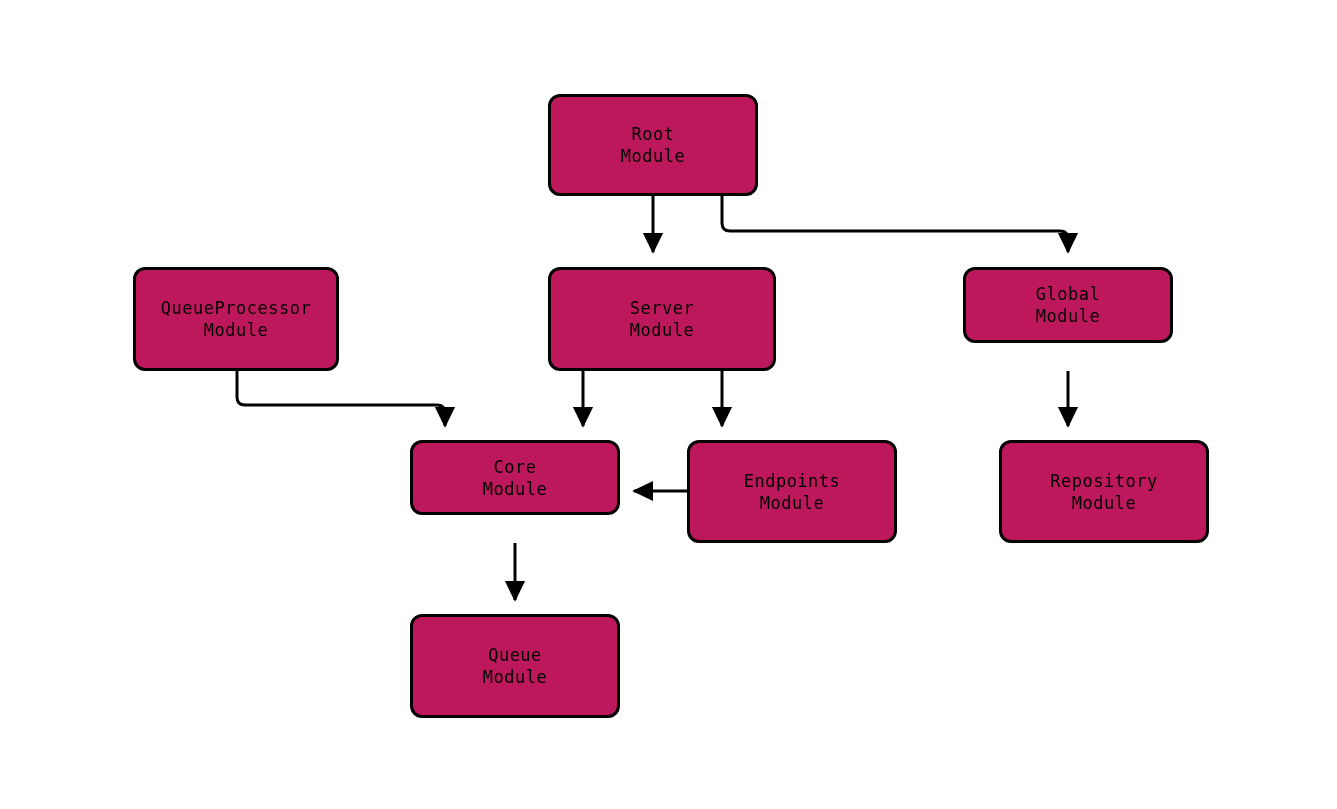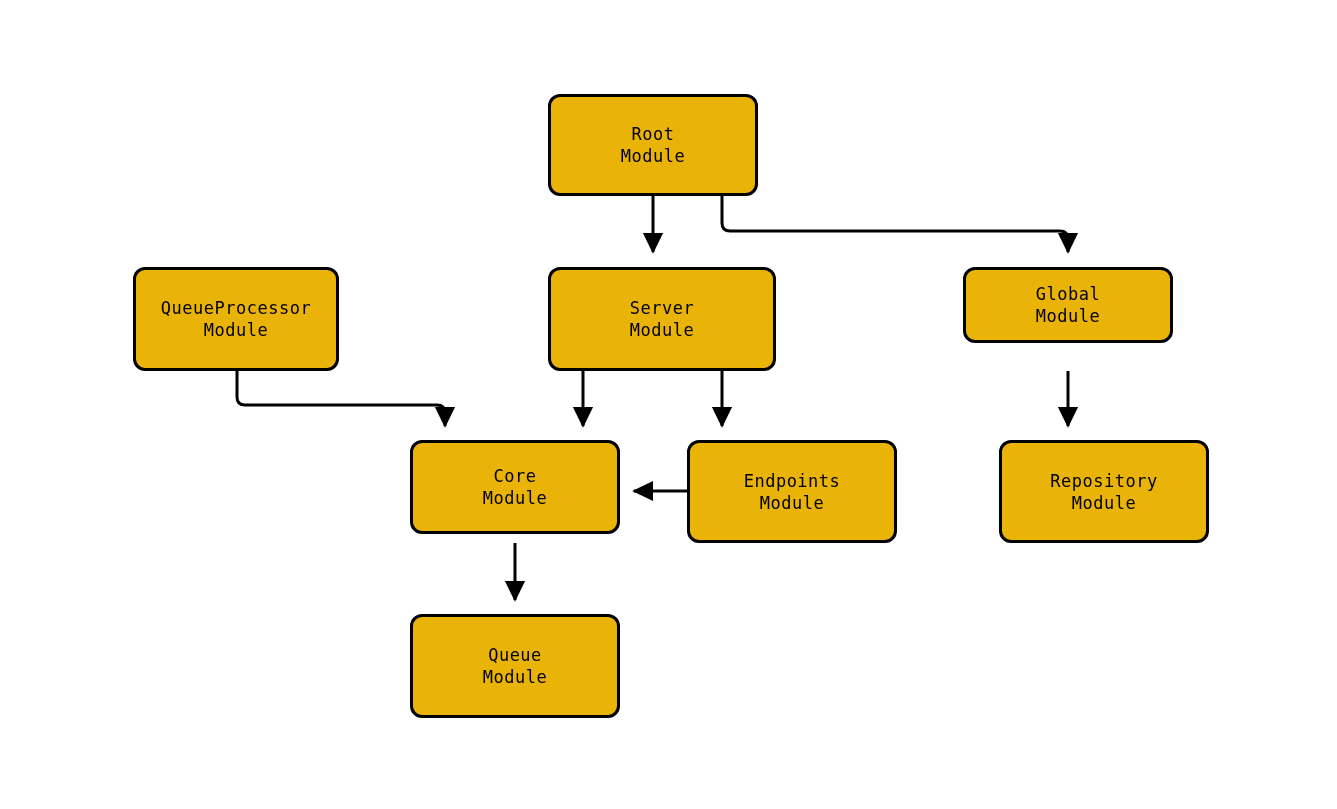--- a/index.html
+++ b/index.html
@@ -24,21 +24,21 @@
     left: 0;
     top: 0;
     width: 1337px;
     height: 809px;
   }
   .node {
     position: absolute;
     box-sizing: border-box;
     border: 3px solid #000000;
     border-radius: 12px;
-    background: #eab308;
+    background: #be185d;
     display: flex;
     flex-direction: column;
     align-items: center;
     justify-content: center;
     color: #000000;
     font-size: 17px;
     line-height: 22px;
     letter-spacing: 0.5px;
     text-align: center;
     z-index: 2;
@@ -90,21 +90,21 @@
   <div class="node" id="node-server" style="left: 548px; top: 267px; width: 228px; height: 104px;">
     <span class="node-line">Server</span>
     <span class="node-line">Module</span>
   </div>
 
   <div class="node" id="node-global" style="left: 963px; top: 267px; width: 210px; height: 76px;">
     <span class="node-line">Global</span>
     <span class="node-line">Module</span>
   </div>
 
-  <div class="node" id="node-core" style="left: 410px; top: 440px; width: 210px; height: 94px;">
+  <div class="node" id="node-core" style="left: 410px; top: 440px; width: 210px; height: 75px;">
     <span class="node-line">Core</span>
     <span class="node-line">Module</span>
   </div>
 
   <div class="node" id="node-endpoints" style="left: 687px; top: 440px; width: 210px; height: 103px; text-align: right;">
     <span class="node-line">Endpoints</span>
     <span class="node-line">Module</span>
   </div>
 
   <div class="node" id="node-repository" style="left: 963px; top: 440px; width: 210px; height: 103px; margin-left: 36px;">

